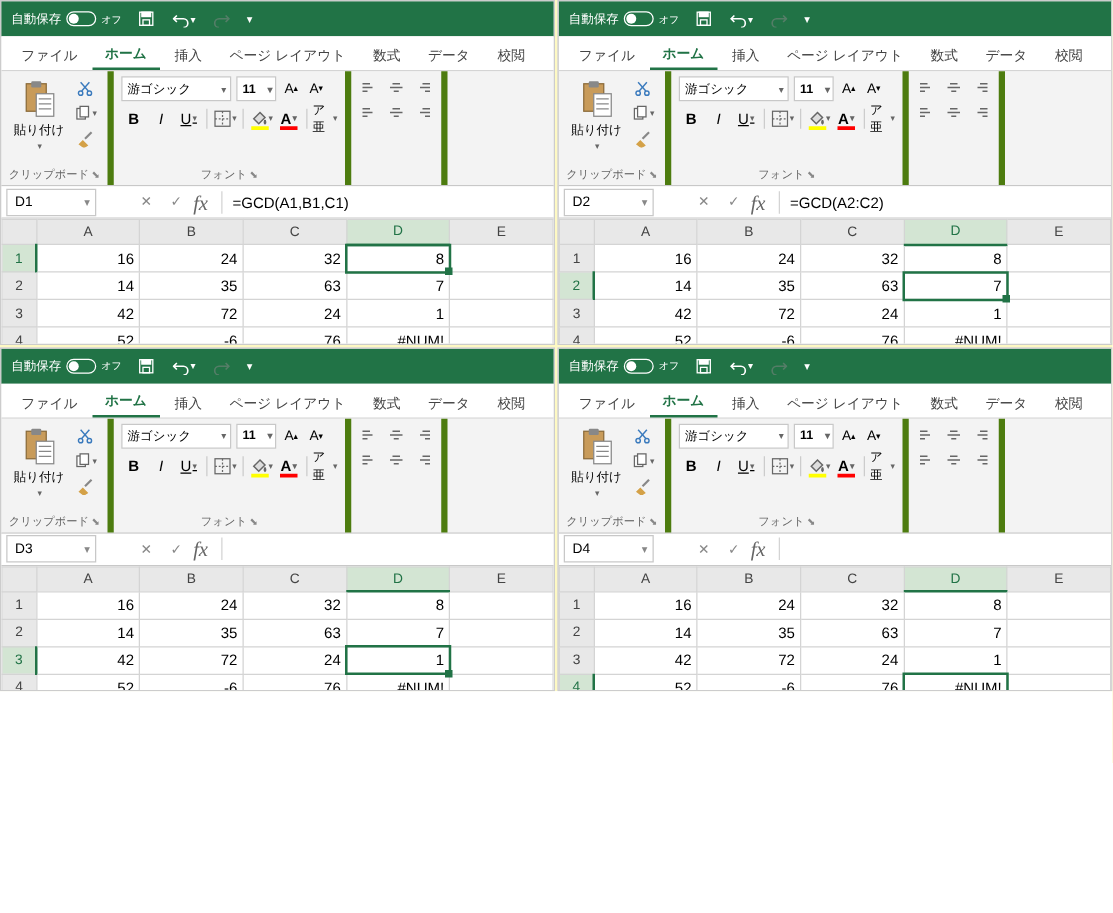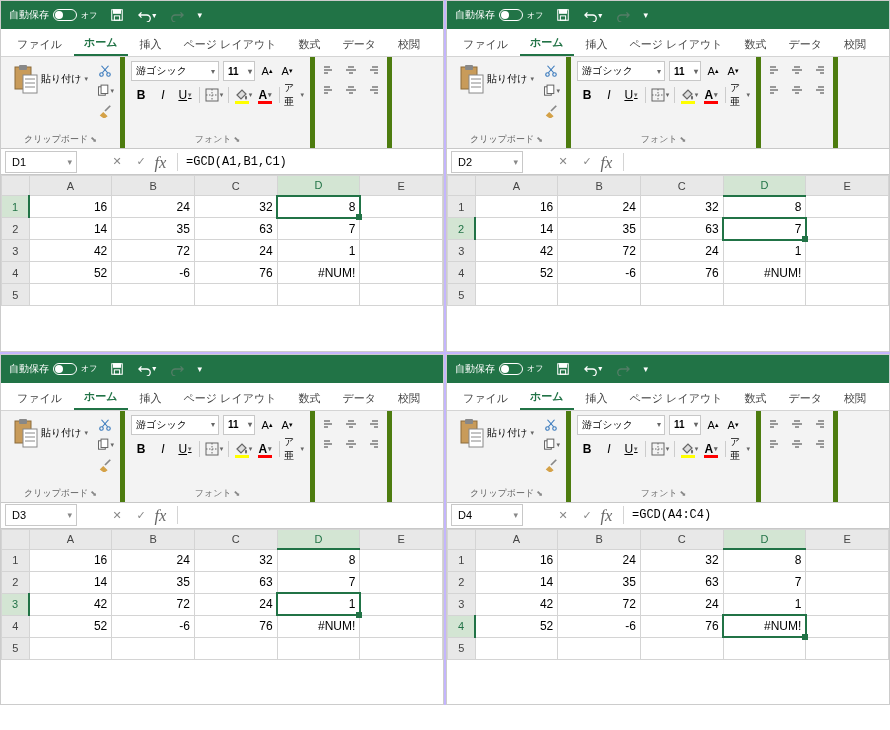--- a/index.html
+++ b/index.html
@@ -1,38 +1,38 @@
 <!DOCTYPE html>
 <html><head>
 <meta charset="utf-8">
 <style>
 * { box-sizing: border-box; margin: 0; padding: 0; }
 body { font-family: "Yu Gothic", "Meiryo", sans-serif; font-size: 11px; background: #fff; }
-.grid2x2 { display: grid; grid-template-columns: 1fr 1fr; grid-template-rows: 1fr 1fr; width: 890px; height: 705px; gap: 2px; background: #c4b5fd; }
+.grid2x2 { display: grid; grid-template-columns: 1fr 1fr; grid-template-rows: 1fr 1fr; width: 890px; height: 553px; gap: 2px; background: #fef9c3; }
 .pane { background: #e6e6e6; display: flex; flex-direction: column; overflow: hidden; border: 1px solid #ccc; }
 
 
 .titlebar { background: #217346; height: 28px; display: flex; align-items: center; padding: 0 8px; color: #fff; gap: 10px; }
 .autosave { display: flex; align-items: center; gap: 4px; font-size: 10px; }
 .toggle-off { width: 24px; height: 12px; border: 1px solid #fff; border-radius: 6px; position: relative; }
 .toggle-off::after { content: ""; position: absolute; left: 1px; top: 1px; width: 8px; height: 8px; background: #fff; border-radius: 50%; }
 .tb-btn { width: 20px; height: 20px; display: flex; align-items: center; justify-content: center; cursor: pointer; }
 .tb-btn svg { width: 14px; height: 14px; }
 
 
 .ribbon-tabs { background: #fff; height: 28px; display: flex; align-items: flex-end; padding: 0 6px; gap: 2px; border-bottom: 1px solid #d4d4d4; }
 .rtab { padding: 6px 10px 4px; font-size: 11px; cursor: pointer; color: #444; }
 .rtab.active { color: #217346; border-bottom: 2px solid #217346; font-weight: bold; }
 
 
 .ribbon { background: #f3f3f3; height: 92px; display: flex; border-bottom: 1px solid #c8c8c8; }
 .rgroup { border-right: 5px solid #4d7c0f; padding: 4px 6px 2px; display: flex; flex-direction: column; justify-content: space-between; }
 .rgroup-body { display: flex; gap: 4px; align-items: flex-start; flex: 1; }
 .rgroup-label { font-size: 9px; text-align: center; color: #666; padding-top: 2px; display: flex; justify-content: center; align-items: center; gap: 2px; }
-.paste-big { display: flex; flex-direction: row; align-items: center; gap: 2px; cursor: pointer; padding: 2px 4px; }
+.paste-big { display: flex; flex-direction: column; align-items: center; gap: 2px; cursor: pointer; padding: 2px 4px; }
 .paste-big svg { width: 28px; height: 32px; }
 .small-col { display: flex; flex-direction: column; gap: 4px; padding-top: 2px; }
 .small-btn { width: 18px; height: 16px; display: flex; align-items: center; justify-content: center; cursor: pointer; }
 .small-btn svg { width: 14px; height: 14px; }
 
 .font-group .row1 { display: flex; gap: 4px; align-items: center; margin-bottom: 4px; }
 .font-select { width: 88px; height: 20px; border: 1px solid #c8c8c8; background: #fff; font-size: 10px; padding: 0 14px 0 4px; display: flex; align-items: center; position: relative; cursor: pointer; }
 .font-select::after { content: "▾"; position: absolute; right: 3px; font-size: 8px; color: #666; }
 .size-select { width: 32px; height: 20px; border: 1px solid #c8c8c8; background: #fff; font-size: 10px; padding: 0 12px 0 4px; display: flex; align-items: center; position: relative; cursor: pointer; font-weight: bold; }
 .size-select::after { content: "▾"; position: absolute; right: 2px; font-size: 8px; color: #666; }
@@ -56,21 +56,21 @@
 .align-btn { width: 20px; height: 18px; display: flex; align-items: center; justify-content: center; cursor: pointer; }
 .align-btn svg { width: 14px; height: 12px; }
 
 
 .formula-bar { background: #fff; height: 26px; display: flex; align-items: center; border-bottom: 1px solid #c8c8c8; }
 .name-box { width: 72px; height: 22px; border: 1px solid #c8c8c8; margin: 0 4px; padding: 0 16px 0 6px; display: flex; align-items: center; font-size: 11px; background: #fff; position: relative; cursor: text; }
 .name-box::after { content: "▾"; position: absolute; right: 4px; color: #888; font-size: 9px; }
 .fb-gap { width: 24px; }
 .fb-btn { width: 24px; height: 22px; display: flex; align-items: center; justify-content: center; color: #888; cursor: pointer; }
 .fb-sep { width: 1px; height: 18px; background: #d4d4d4; }
-.formula-input { flex: 1; height: 22px; padding: 16px 8px; display: flex; align-items: center; font-size: 12px; font-family: Liberation Mono, monospace; cursor: text; }
+.formula-input { flex: 1; height: 22px; padding: 16px 8px; display: flex; align-items: center; font-size: 12px; font-family: Liberation Sans, sans-serif; cursor: text; }
 
 
 .sheet-wrap { flex: 1; background: #fff; overflow: hidden; position: relative; }
 .sheet { border-collapse: collapse; width: 100%; table-layout: fixed; }
 .sheet th, .sheet td { border: 1px solid #d4d4d4; height: 22px; font-size: 12px; padding: 0 4px; font-family: Arial, sans-serif; }
 .sheet thead th { background: #e8e8e8; font-weight: normal; text-align: center; color: #444; height: 20px; font-size: 11px; }
 .sheet .rowhdr { background: #e8e8e8; text-align: center; width: 26px; font-weight: normal; color: #444; font-size: 11px; }
 .sheet .rowhdr.hl, .sheet thead th.hl { background: #d3e5d3; color: #217346; border-bottom: 2px solid #217346; }
 .sheet thead th.hl { border-bottom: 2px solid #217346; }
 .sheet .rowhdr.hl { border-right: 2px solid #217346; border-bottom: 1px solid #d4d4d4; }
@@ -500,20 +500,21 @@
         <div class="name-box">D2</div>
         <div class="fb-gap"></div>
         <div class="fb-btn">✕</div>
         <div class="fb-btn">✓</div>
         <div class="fb-btn">
           <svg viewBox="0 0 16 16">
             <text x="1" y="12" font-size="11" font-style="italic" fill="#666" font-family="serif">fx</text>
           </svg>
         </div>
         <div class="fb-sep"></div>
+        <div class="formula-input">=GCD(A2:C2)</div>
       </div>
       <div class="sheet-wrap">
         <table class="sheet">
           <colgroup>
             <col class="corner">
             <col class="colw">
             <col class="colw">
             <col class="colw">
             <col class="colw">
             <col class="colw">
@@ -986,21 +987,20 @@
         <div class="name-box">D4</div>
         <div class="fb-gap"></div>
         <div class="fb-btn">✕</div>
         <div class="fb-btn">✓</div>
         <div class="fb-btn">
           <svg viewBox="0 0 16 16">
             <text x="1" y="12" font-size="11" font-style="italic" fill="#666" font-family="serif">fx</text>
           </svg>
         </div>
         <div class="fb-sep"></div>
-        <div class="formula-input">=GCD(A4:C4)</div>
       </div>
       <div class="sheet-wrap">
         <table class="sheet">
           <colgroup>
             <col class="corner">
             <col class="colw">
             <col class="colw">
             <col class="colw">
             <col class="colw">
             <col class="colw">

